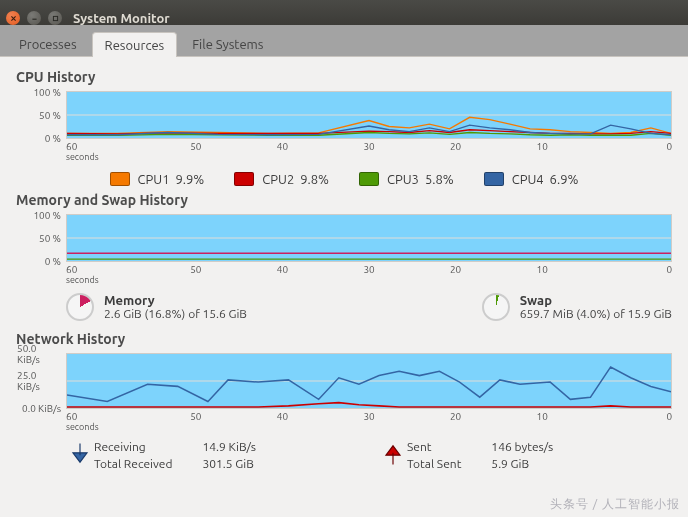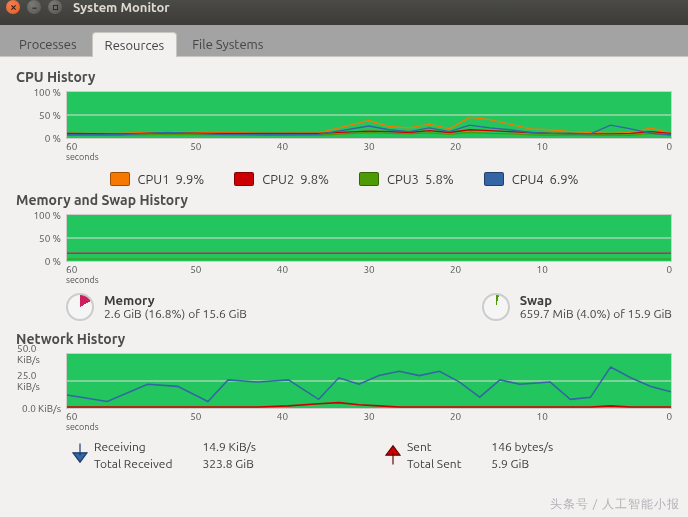--- a/index.html
+++ b/index.html
@@ -1,30 +1,30 @@
 <!DOCTYPE html>
 <html><head>
 <meta charset="utf-8">
 <style>
 * { margin:0; padding:0; box-sizing:border-box; font-family:"Ubuntu",sans-serif; }
 body { background:#f2f1f0; font-size:12px; color:#3c3c3c; width:688px; height:517px; overflow:hidden; }
 
-.titlebar { background:linear-gradient(#4a4a46,#3c3b37); height:25px; display:flex; align-items:flex-start; padding:0 6px; gap:7px; }
+.titlebar { background:linear-gradient(#4a4a46,#3c3b37); height:25px; display:flex; align-items:flex-end; padding:0 6px; gap:7px; }
 .win-btn { width:14px; height:14px; border-radius:50%; background:radial-gradient(circle at 35% 30%,#7a7a76,#57554f); display:flex; align-items:center; justify-content:center; }
 .win-btn.close { background:radial-gradient(circle at 35% 30%,#f08050,#e55c20); }
 .win-btn svg{ width:7px; height:7px; }
 .title { color:#dfdbd2; font-weight:bold; font-size:13px; margin-left:4px; }
 
 .tabs { background:#a3a3a3; display:flex; border-bottom:1px solid #c8c4bf; padding:6px 6px 0 6px; gap:2px; }
 .tab { padding:5px 12px; border:1px solid transparent; border-bottom:none; font-size:13px; color:#444; border-radius:4px 4px 0 0; position:relative; }
 .tab.active { background:#f2f1f0; border-color:#c8c4bf; top:1px; }
 
 .content { padding:8px 16px; }
 .section-title { font-weight:bold; font-size:14px; color:#4c4c4c; margin:4px 0 6px; }
-.chart-frame { border:1px solid #d0ccc7; background:#22c55e; position:relative; margin-left:50px; margin-bottom:2px; }
+.chart-frame { border:1px solid #d0ccc7; background:#7dd3fc; position:relative; margin-left:50px; margin-bottom:2px; }
 .ylabels { position:absolute; left:-50px; top:0; bottom:0; width:48px; }
 .yl { position:absolute; right:4px; font-size:10px; color:#555; transform:translateY(-50%); }
 .xlabels { display:flex; margin-left:50px; font-size:10px; color:#555; }
 .xunit { font-size:9px; color:#555; margin-left:50px; }
 
 .legend { display:flex; justify-content:center; gap:30px; margin:10px 0 6px; font-size:13px; }
 .legend-item{ display:flex; align-items:center; gap:8px; }
 .swatch { width:20px; height:14px; border:1px solid rgba(0,0,0,.35); border-radius:2px; }
 
 .mem-row { display:flex; margin-top:8px; gap:40px; padding-left:50px;justify-content:space-between; }
@@ -180,21 +180,21 @@
   <div class="xunit">seconds</div>
   <div class="net-row">
     <div class="net-half">
       <svg class="arrow" viewBox="0 0 24 24">
           <path d="M12 3v10M6 11l6 8 6-8z" fill="#3465a4" stroke="#1a3a6a" stroke-width="1"></path>
         </svg>
       <div class="net-grid">
         <span>Receiving</span>
         <span>14.9 KiB/s</span>
         <span>Total Received</span>
-        <span>323.8 GiB</span>
+        <span>301.5 GiB</span>
       </div>
     </div>
     <div class="net-half">
       <svg class="arrow" viewBox="0 0 24 24">
           <path d="M12 21V11M6 13l6-8 6 8z" fill="#cc0000" stroke="#6a0000" stroke-width="1"></path>
         </svg>
       <div class="net-grid">
         <span>Sent</span>
         <span>146 bytes/s</span>
         <span>Total Sent</span>

